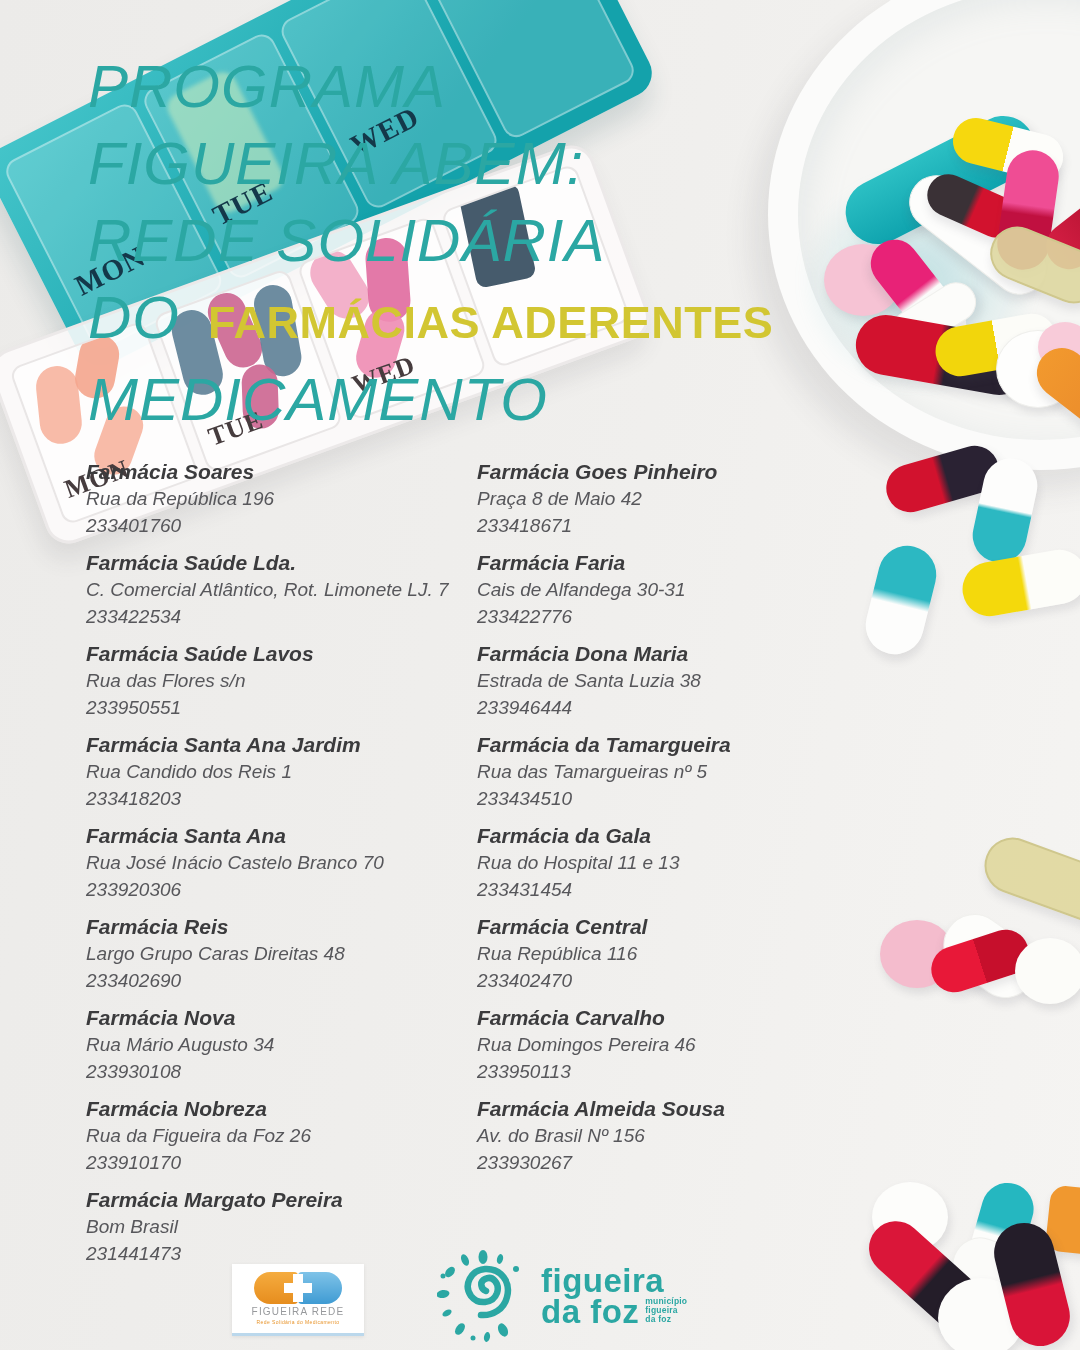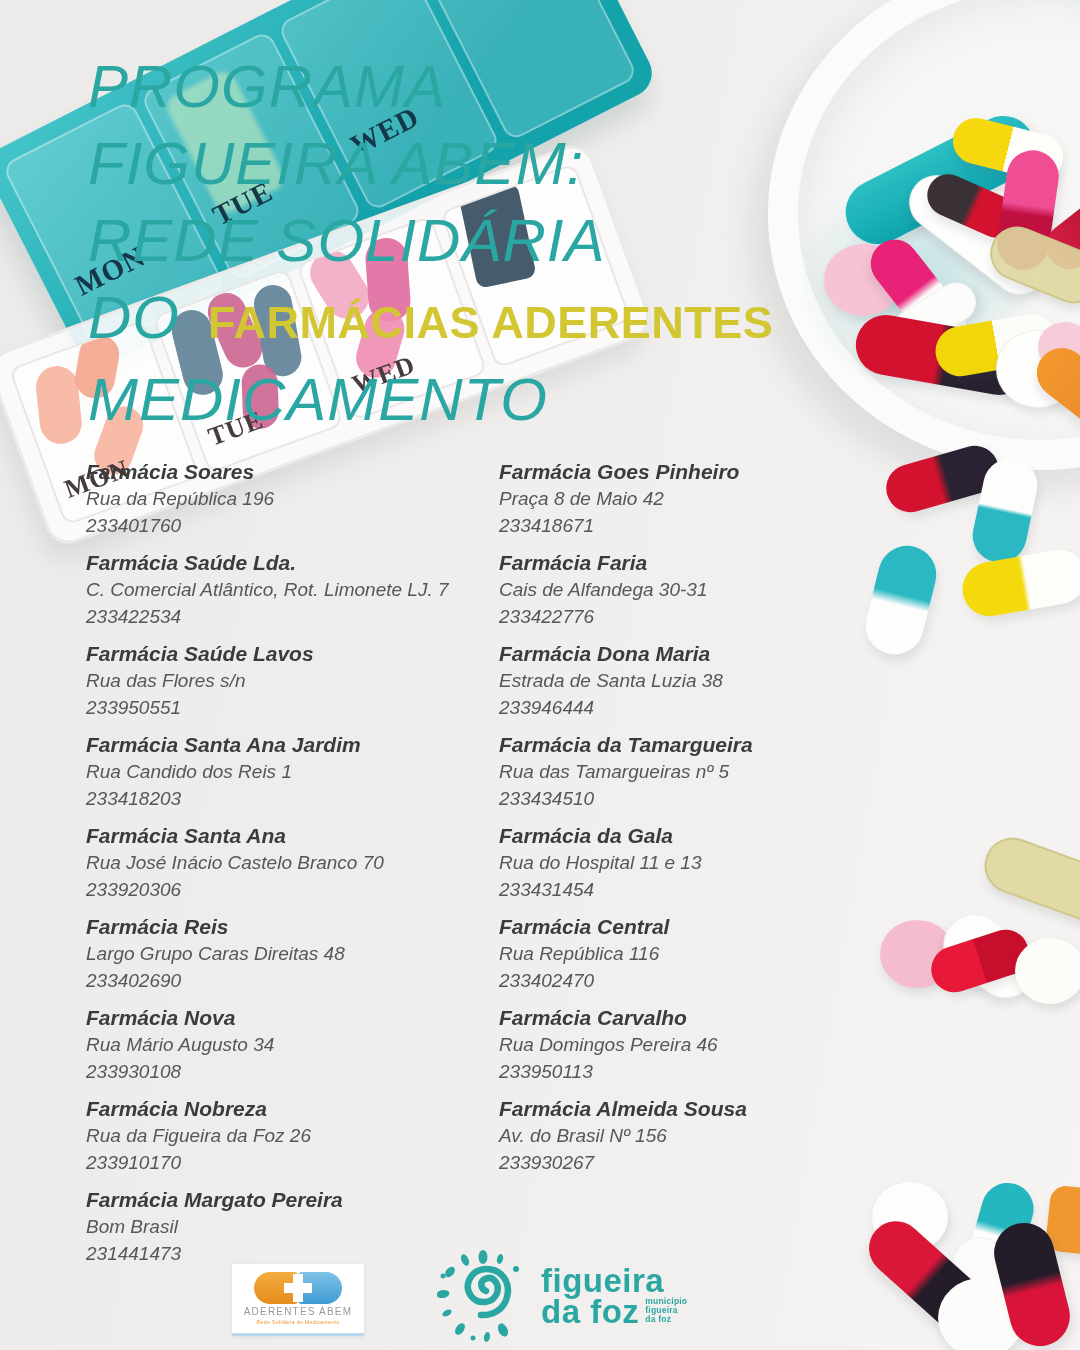--- a/index.html
+++ b/index.html
@@ -48,21 +48,21 @@
 
   
   .title{position:absolute;left:88px;top:48px;z-index:2;
     font-style:italic;font-weight:400;color:var(--teal);
     font-size:60px;line-height:77px;letter-spacing:1px;white-space:nowrap;}
   .t-sub{font-style:normal;font-weight:700;color:var(--yellow);
     font-size:45px;letter-spacing:.5px;margin-left:28px;}
 
   .columns{position:absolute;left:86px;top:458px;z-index:2;width:760px;}
   .col{position:absolute;top:0;width:360px;}
-  .col.right{left:413px;}
+  .col.right{left:391px;}
   .entry{margin-bottom:10px;white-space:nowrap;}
   .entry-name{font-size:21px;font-weight:700;color:var(--text-dark);line-height:27px;font-style:italic;}
   .entry-addr,.entry-phone{font-size:19px;font-style:italic;color:var(--text-gray);line-height:27px;}
 
   
   .footer{position:absolute;left:0;top:1250px;width:760px;height:100px;z-index:2;}
   .abem-box{position:absolute;left:232px;top:14px;width:132px;height:72px;background:#fff;
     display:flex;flex-direction:column;align-items:center;justify-content:center;gap:2px;
     border-bottom:3px solid #BBD8EC;box-shadow:0 1px 4px rgba(0,0,0,.08);}
   .abem-icon{position:relative;width:104px;height:32px;flex:none;}
@@ -286,21 +286,21 @@
 </div>
   </main>
 
   <footer class="footer">
     <div class="abem-box">
       <span class="abem-icon">
         <span class="o"></span>
         <span class="b"></span>
         <span class="x"></span>
       </span>
-      <span class="abem-name">ADERENTES ABEM</span>
+      <span class="abem-name">FIGUEIRA REDE</span>
       <span class="abem-tag">Rede Solidária do Medicamento</span>
     </div>
 
     <div class="fdf">
       <svg width="92" height="92" viewBox="0 0 92 92">
         <g fill="#2BA7A3">
           <ellipse cx="46" cy="7" rx="4.5" ry="7"></ellipse>
           <ellipse cx="28" cy="10" rx="3.5" ry="6" transform="rotate(-25 28 10)"></ellipse>
           <ellipse cx="13" cy="22" rx="6" ry="4" transform="rotate(-50 13 22)"></ellipse>
           <circle cx="6" cy="26" r="2.5"></circle>

